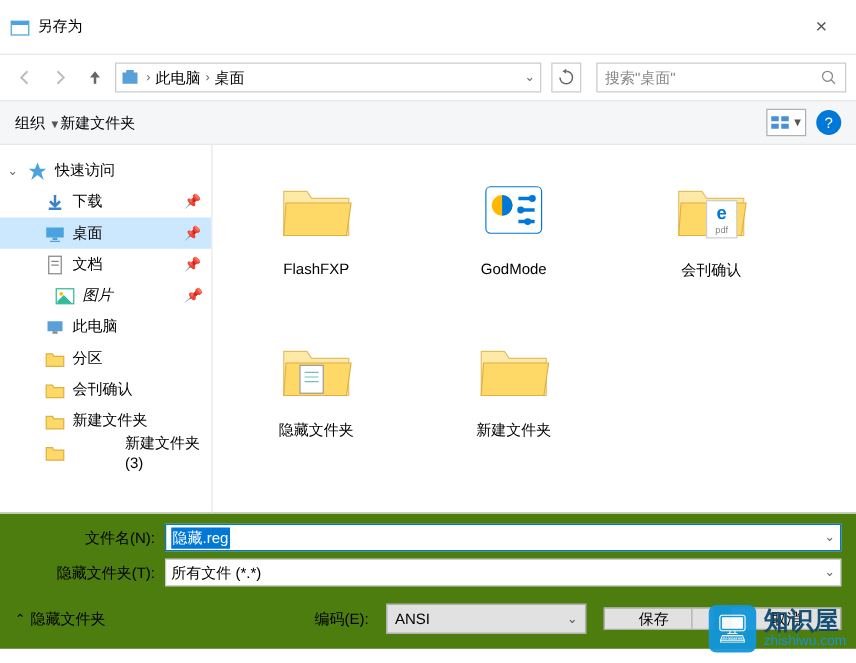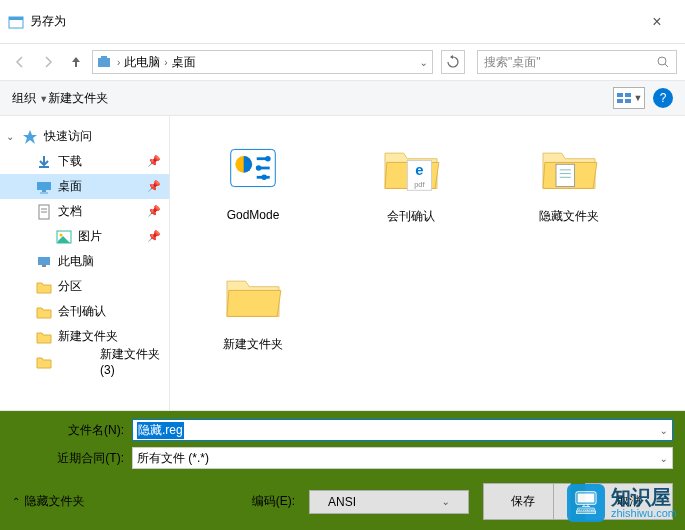--- a/index.html
+++ b/index.html
@@ -42,23 +42,23 @@
 .field-label { width: 120px; text-align: right; padding-right: 8px; }
 .field-input { flex: 1; height: 22px; border: 1px solid #0078d7; background: #fff; padding: 0 4px; display: flex; align-items: center; }
 .field-input.plain { border: 1px solid #ccc; }
 .field-input .sel { background: #0078d7; color: #fff; padding: 0 1px; }
 .field-input .caret { margin-left: auto; color: #666; font-size: 10px; }
 
 .action-row { display: flex; align-items: center; margin-top: 14px; gap: 8px; }
 .action-row .hide { display: flex; align-items: center; gap: 4px; }
 .action-row .spacer2 { flex: 1; }
 .enc-label { margin-right: 6px; }
-.enc-select { width: 160px; height: 24px; border: 1px solid #adadad; background: #e1e1e1; padding: 0 18px; display: flex; align-items: center; }
+.enc-select { width: 160px; height: 24px; border: 1px solid #adadad; background: #e1e1e1; padding: 0 6px; display: flex; align-items: center; }
 .enc-select .caret { margin-left: auto; font-size: 10px; color: #555; }
-.btn { width: 88px; height: 37px; border: 1px solid #adadad; background: #e1e1e1; display: flex; align-items: center; justify-content: center; margin-left: 6px; position: relative; }
+.btn { width: 88px; height: 18px; border: 1px solid #adadad; background: #e1e1e1; display: flex; align-items: center; justify-content: center; margin-left: 6px; position: relative; }
 .btn.combo::after { content: ""; position: absolute; right: 0; top: 0; bottom: 0; width: 16px; border-left: 1px solid #adadad; }
 
 .watermark { position: absolute; right: 8px; bottom: 8px; display: flex; align-items: center; gap: 6px; opacity: 0.95; pointer-events: none; }
 .watermark .logo { width: 38px; height: 38px; background: #1296db; border-radius: 6px; display: flex; align-items: center; justify-content: center; color: #fff; font-size: 22px; }
 .watermark .txt { color: #0c4a6e; font-size: 20px; font-weight: bold; line-height: 1; }
 .watermark .sub { color: #1296db; font-size: 11px; }
 
 
 .folder-svg { width: 64px; height: 52px; }
 </style>
@@ -163,21 +163,21 @@
         </div>
         <div class="tree-item" style="padding-left: 36px;">
           <svg class="ticon" viewBox="0 0 16 16">
             <rect x="3" y="1" width="10" height="14" fill="#fff" stroke="#888"></rect>
             <line x1="5" y1="5" x2="11" y2="5" stroke="#888"></line>
             <line x1="5" y1="8" x2="11" y2="8" stroke="#888"></line>
           </svg>
           <span>文档</span>
           <span class="pin">📌</span>
         </div>
-        <div class="tree-item" style="padding-left: 56px;">
+        <div class="tree-item" style="padding-left: 44px; font-style: italic;">
           <svg class="ticon" viewBox="0 0 16 16">
             <rect x="1" y="2" width="14" height="12" fill="#fff" stroke="#3b9"></rect>
             <circle cx="5" cy="6" r="1.5" fill="#fb0"></circle>
             <path d="M2 12 L7 7 L14 14 L2 14 Z" fill="#3b9"></path>
           </svg>
           <span>图片</span>
           <span class="pin">📌</span>
         </div>
         <div class="tree-item" style="padding-left: 36px;">
           <svg class="ticon" viewBox="0 0 16 16">
@@ -206,20 +206,28 @@
         </div>
         <div class="tree-item" style="padding-left: 36px; gap: 48px;">
           <svg class="ticon" viewBox="0 0 16 14">
             <path d="M1 3 L6 3 L7 5 L15 5 L15 13 L1 13 Z" fill="#ffd968" stroke="#e0b040"></path>
           </svg>
           <span>新建文件夹 (3)</span>
         </div>
       </div>
   </div>
   <div class="files" id="files-pane">
+      <div class="file-item">
+        <div class="file-icon">
+          <svg class="folder-svg" viewBox="0 0 64 56">
+            <use href="#folder-shape"></use>
+          </svg>
+        </div>
+        <div class="file-label">FlashFXP</div>
+      </div>
       <div class="file-item">
         <div class="file-icon">
           <svg class="folder-svg" viewBox="0 0 64 56">
             <rect x="8" y="8" width="48" height="40" rx="4" fill="#fff" stroke="#0078d7" stroke-width="1"></rect>
             <circle cx="22" cy="24" r="9" fill="#ffb700"></circle>
             <path d="M22 15 A9 9 0 0 1 22 33 Z" fill="#0078d7"></path>
             <line x1="36" y1="18" x2="50" y2="18" stroke="#0078d7" stroke-width="3"></line>
             <circle cx="48" cy="18" r="3" fill="#0078d7"></circle>
             <line x1="36" y1="28" x2="50" y2="28" stroke="#0078d7" stroke-width="3"></line>
             <circle cx="38" cy="28" r="3" fill="#0078d7"></circle>
@@ -265,21 +273,21 @@
 
 <div class="bottom">
   <div class="field-row">
     <div class="field-label">文件名(N):</div>
     <div class="field-input">
       <span class="sel">隐藏.reg</span>
       <span class="caret">⌄</span>
     </div>
   </div>
   <div class="field-row">
-    <div class="field-label">近期合同(T):</div>
+    <div class="field-label">隐藏文件夹(T):</div>
     <div class="field-input plain">
       <span>所有文件 (*.*)</span>
       <span class="caret">⌄</span>
     </div>
   </div>
   <div class="action-row">
     <div class="hide">
       <span style="font-size:10px">⌃</span>
       <span>隐藏文件夹</span>
     </div>

